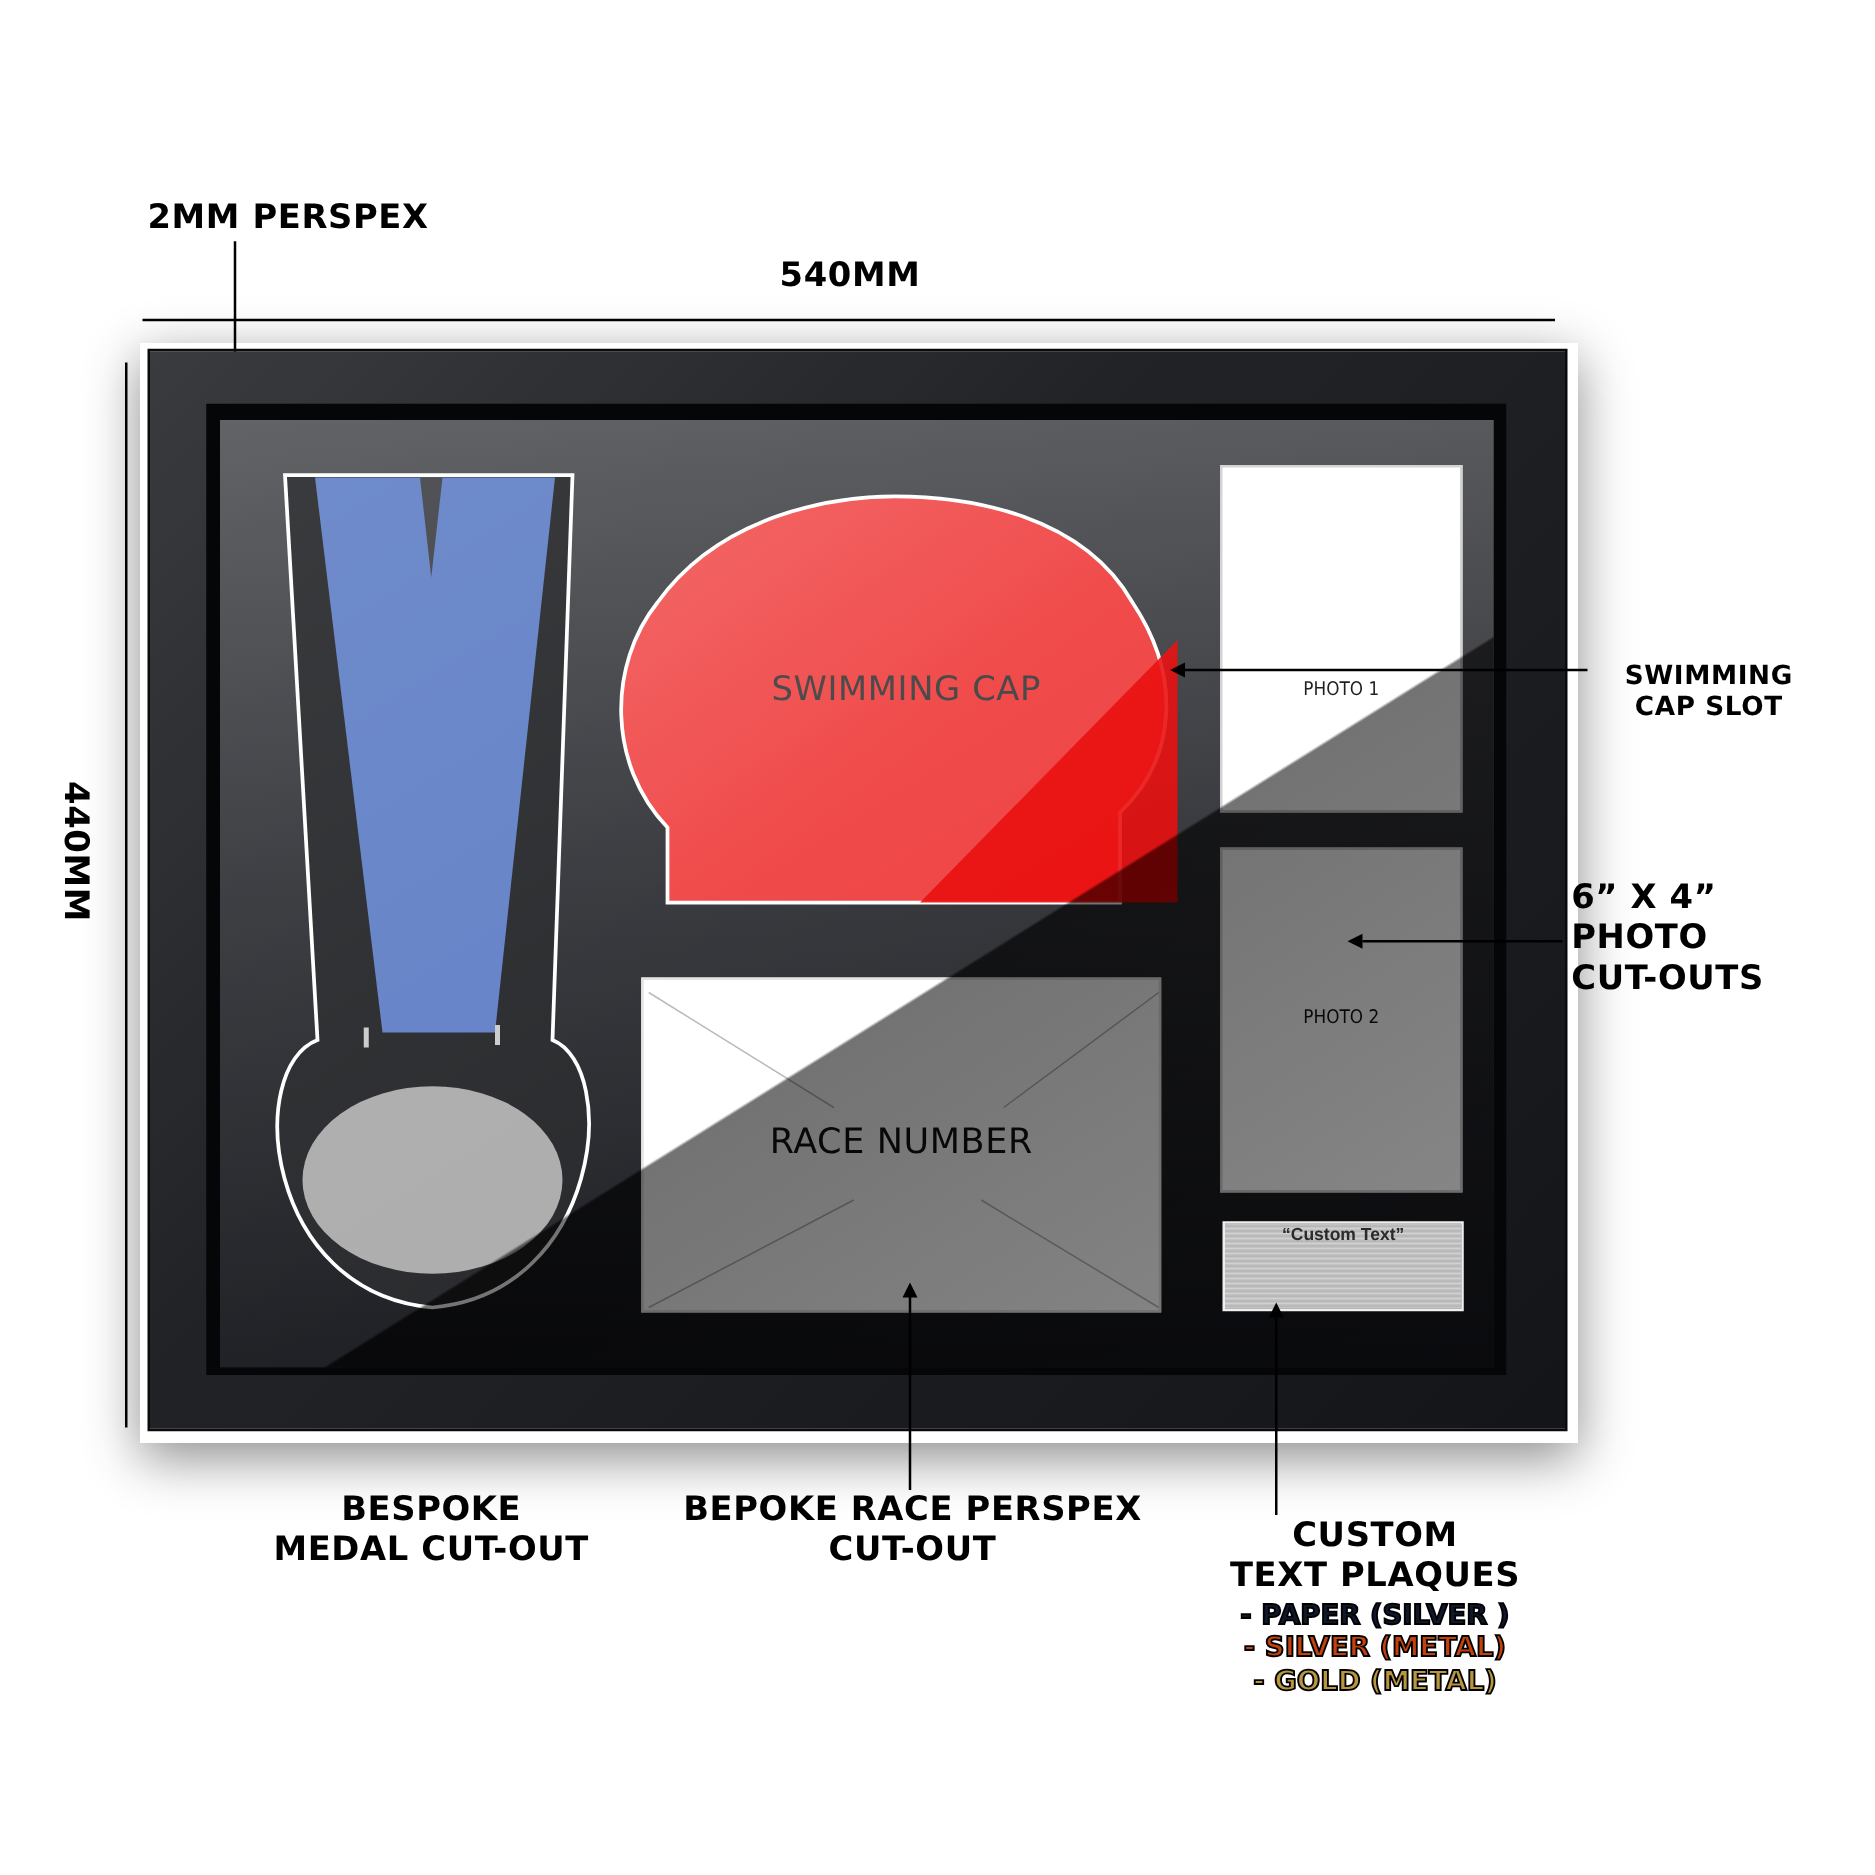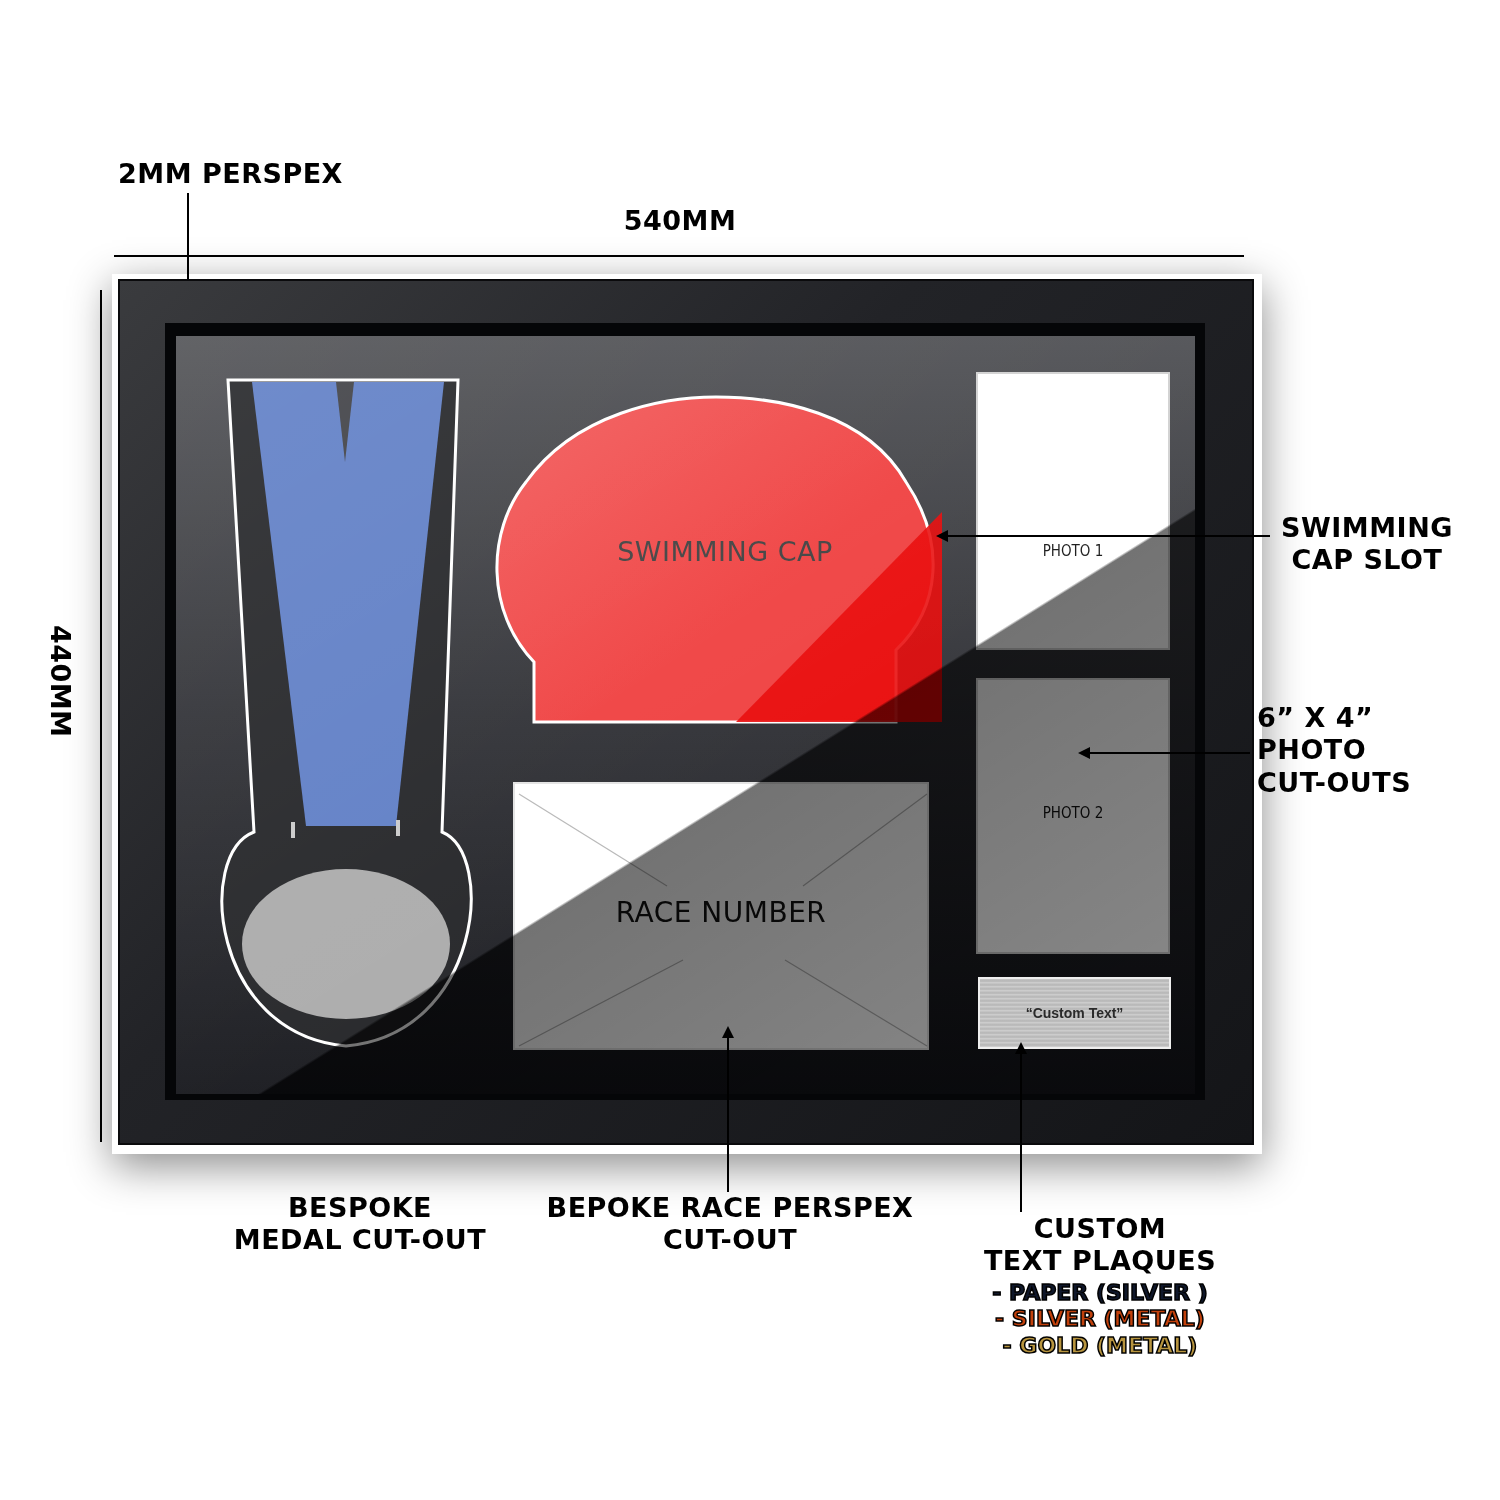--- a/index.html
+++ b/index.html
@@ -9,21 +9,21 @@
 
   
   #frame-shadow { position: absolute; left: 112px; top: 274px; width: 1150px; height: 880px; box-shadow: 0 12px 40px rgba(0,0,0,0.45); }
   #frame { position: absolute; left: 118px; top: 279px; width: 1136px; height: 866px; background: linear-gradient(135deg, #3a3b3e 0%, #222327 40%, #141518 100%); border: 2px solid #0a0a0c; box-sizing: border-box; }
   #inner-lip { position: absolute; left: 165px; top: 323px; width: 1040px; height: 777px; background: #050608; }
   #mount { position: absolute; left: 176px; top: 336px; width: 1019px; height: 758px; background: linear-gradient(180deg, #4b4c50 0%, #2a2b30 50%, #121318 100%); overflow: hidden; }
   #glare { position: absolute; left: 0; top: 0; width: 100%; height: 100%; background: linear-gradient(148deg, rgba(255,255,255,0.13) 0%, rgba(255,255,255,0.06) 58%, rgba(0,0,0,0.55) 58.2%, rgba(0,0,0,0.45) 100%); pointer-events: none; }
 
   .photo { position: absolute; background: #ffffff; border: 2px solid #d0d0d0; box-sizing: border-box; display: flex; align-items: center; justify-content: center; font-family: "DejaVu Sans Condensed", "DejaVu Sans", sans-serif; font-size: 15px; color: #111; }
 
-  #plaque { position: absolute; left: 978px; top: 977px; width: 193px; height: 72px; background: repeating-linear-gradient(180deg, #c9c9c9 0px, #b4b4b4 2px, #d4d4d4 4px); border: 2px solid #eeeeee; box-sizing: border-box; display: flex; align-items: center; justify-content: center; font-family: "Liberation Sans", sans-serif; font-size: 14px; font-weight: bold; color: #2a2a2a; }
+  #plaque { position: absolute; left: 978px; top: 977px; width: 193px; height: 72px; background: repeating-linear-gradient(180deg, #c9c9c9 0px, #b4b4b4 2px, #d4d4d4 4px); border: 2px solid #eeeeee; box-sizing: border-box; display: flex; justify-content: center; font-family: "Liberation Sans", sans-serif; font-size: 14px; font-weight: bold; color: #2a2a2a; }
 
   #race { position: absolute; left: 513px; top: 782px; width: 416px; height: 268px; background: #fff; border: 2px solid #e2e2e2; box-sizing: border-box; }
   #race svg { position: absolute; left: 0; top: 0; }
   #race-text { position: absolute; left: 0; right: 0; top: 112px; text-align: center; font-size: 28px; color: #111; letter-spacing: 0.5px; }
 
   #cap-text { position: absolute; left: 540px; top: 536px; width: 370px; text-align: center; font-size: 27px; color: #3b3b3b; letter-spacing: 0.5px; }
 
   .line { position: absolute; background: #000; }
   .arrow-down { position: absolute; width: 0; height: 0; border-left: 6px solid transparent; border-right: 6px solid transparent; border-top: 12px solid #000; }
   .arrow-up { position: absolute; width: 0; height: 0; border-left: 6px solid transparent; border-right: 6px solid transparent; border-bottom: 12px solid #000; }
@@ -89,34 +89,34 @@
 
   <div id="glare"></div>
 </div>
 
 <div id="plaque">
   <span>“Custom Text”</span>
 </div>
 
 <div class="line" style="left:948px; top:535px; width:322px; height:2px;"></div>
 <div class="arrow-left" style="left:936px; top:530px;"></div>
-<div class="label ctr" style="left:1262px; top:512px; width:210px; font-size:27px;">
+<div class="label ctr" style="left:1262px; top:528px; width:210px; font-size:21px;">
   <div>SWIMMING</div>
   <div>CAP SLOT</div>
 </div>
 
 <div class="line" style="left:1090px; top:752px; width:160px; height:2px;"></div>
 <div class="arrow-left" style="left:1078px; top:747px;"></div>
 <div class="label" style="left:1257px; top:702px; width:200px; font-size:27px;">
   <div>6” X 4”</div>
   <div>PHOTO</div>
   <div>CUT-OUTS</div>
 </div>
 
-<div class="label ctr" style="left:215px; top:1192px; width:290px; font-size:27px;">
+<div class="label ctr" style="left:200px; top:1192px; width:290px; font-size:27px;">
   <div>BESPOKE</div>
   <div>MEDAL CUT-OUT</div>
 </div>
 
 <div class="arrow-up" style="left:722px; top:1026px;"></div>
 <div class="line" style="left:727px; top:1036px; width:2px; height:156px;"></div>
 <div class="label ctr" style="left:540px; top:1192px; width:380px; font-size:27px;">
   <div>BEPOKE RACE PERSPEX</div>
   <div>CUT-OUT</div>
 </div>

